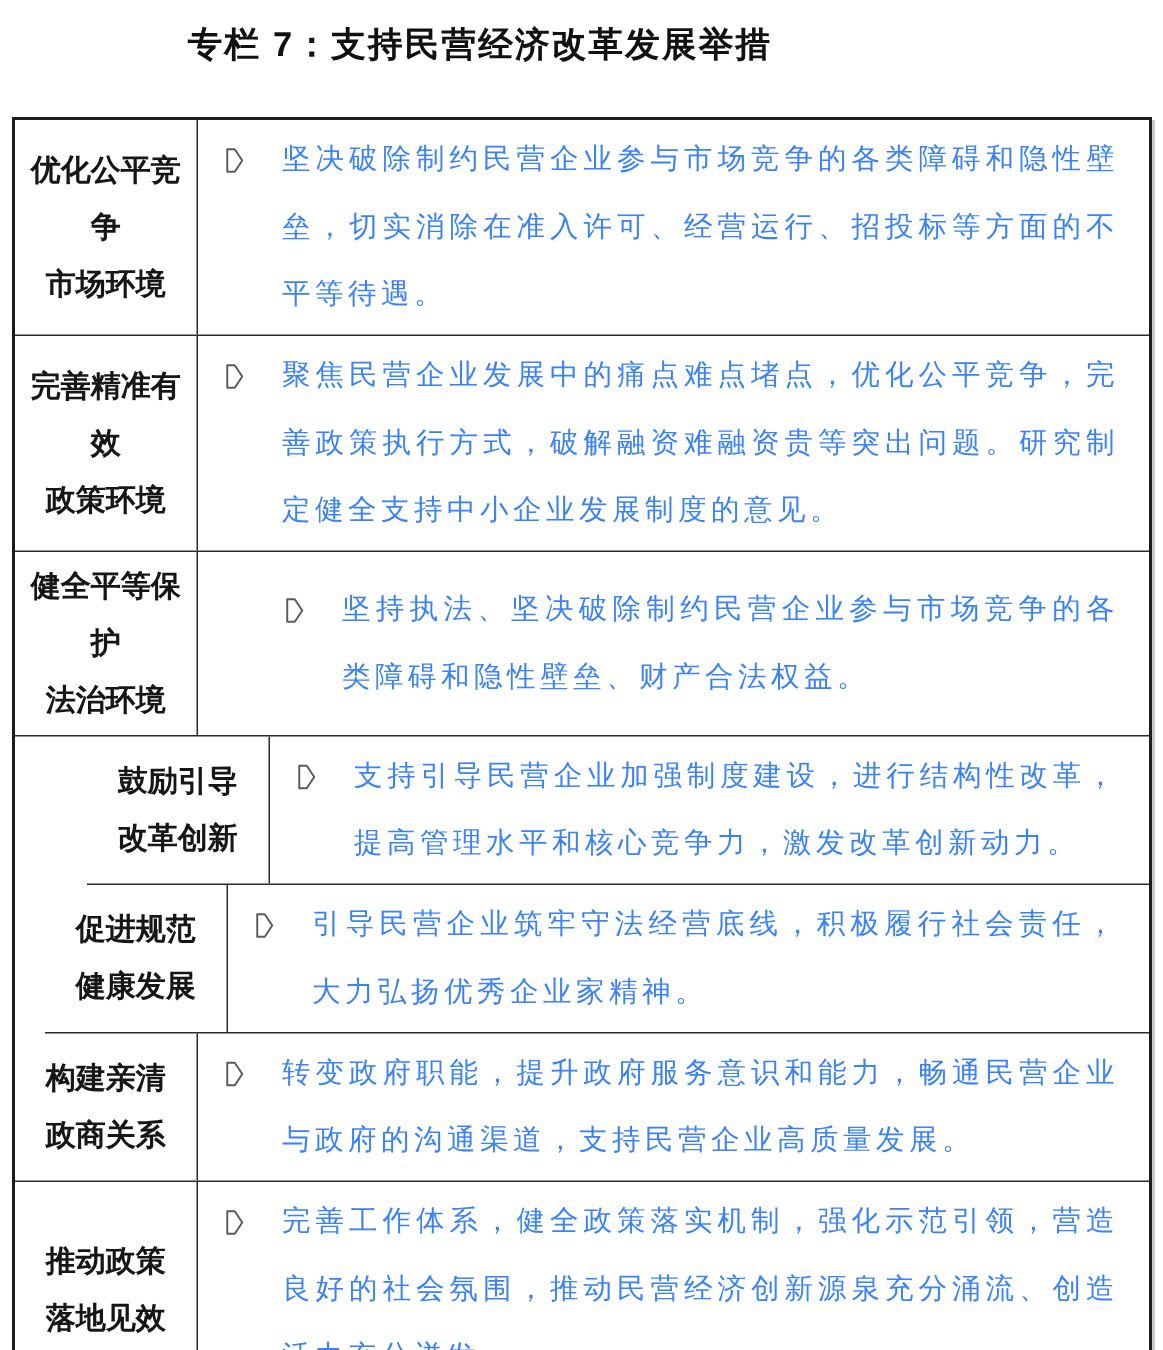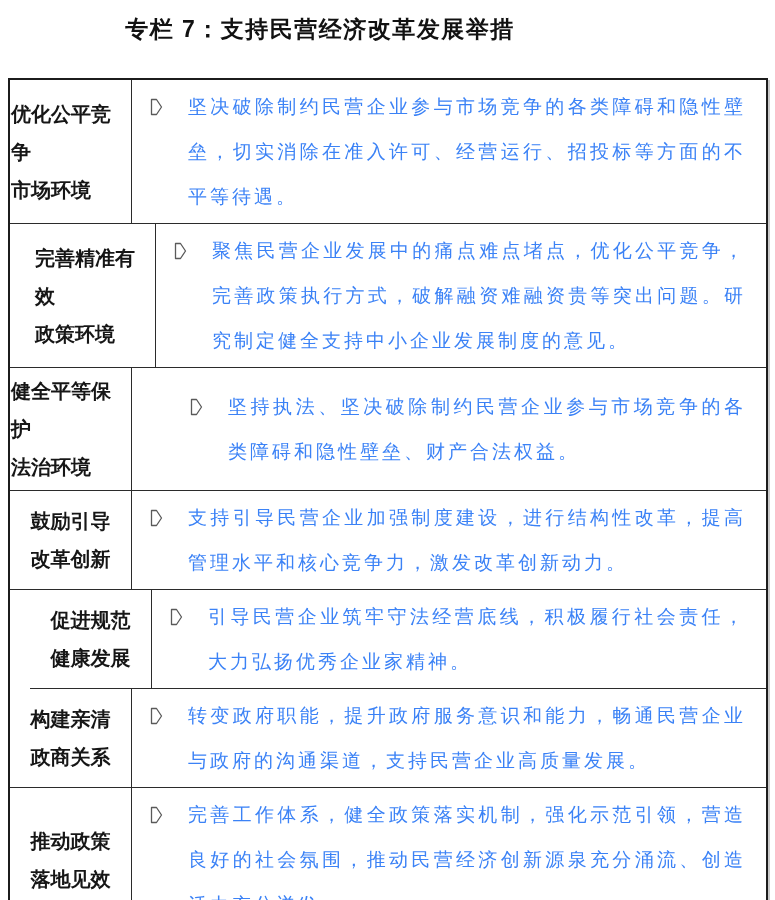--- a/index.html
+++ b/index.html
@@ -30,35 +30,35 @@
     background: #ffffff;
   }
 
   .t-row {
     display: flex;
     border-bottom: 1px solid #2b2b2b;
   }
   .t-row:last-child { border-bottom: none; }
 
   .t-row:nth-child(1) { min-height: 133px; }
-  .t-row:nth-child(2) { min-height: 137px; padding-left: 24px; }
+  .t-row:nth-child(2) { min-height: 137px; }
   .t-row:nth-child(3) { min-height: 98px; gap: 40px; }
-  .t-row:nth-child(4) { min-height: 97px; }
+  .t-row:nth-child(4) { min-height: 97px; margin-left: 48px; }
   .t-row:nth-child(5) { min-height: 98px; margin-left: 20px; }
   .t-row:nth-child(6) { min-height: 97px; }
   .t-row:nth-child(7) { min-height: 132px; }
 
   .t-head {
     width: 122px;
     flex: 0 0 122px;
     border-right: 1px solid #2b2b2b;
     display: flex;
     align-items: center;
     justify-content: center;
-    text-align: left;
+    text-align: center;
     white-space: pre-line;
     font-weight: bold;
     font-size: 20px;
     line-height: 38px;
     color: #161616;
     font-family: "Liberation Sans", sans-serif;
     padding: 4px 1px;
   }
 
   .t-content {

